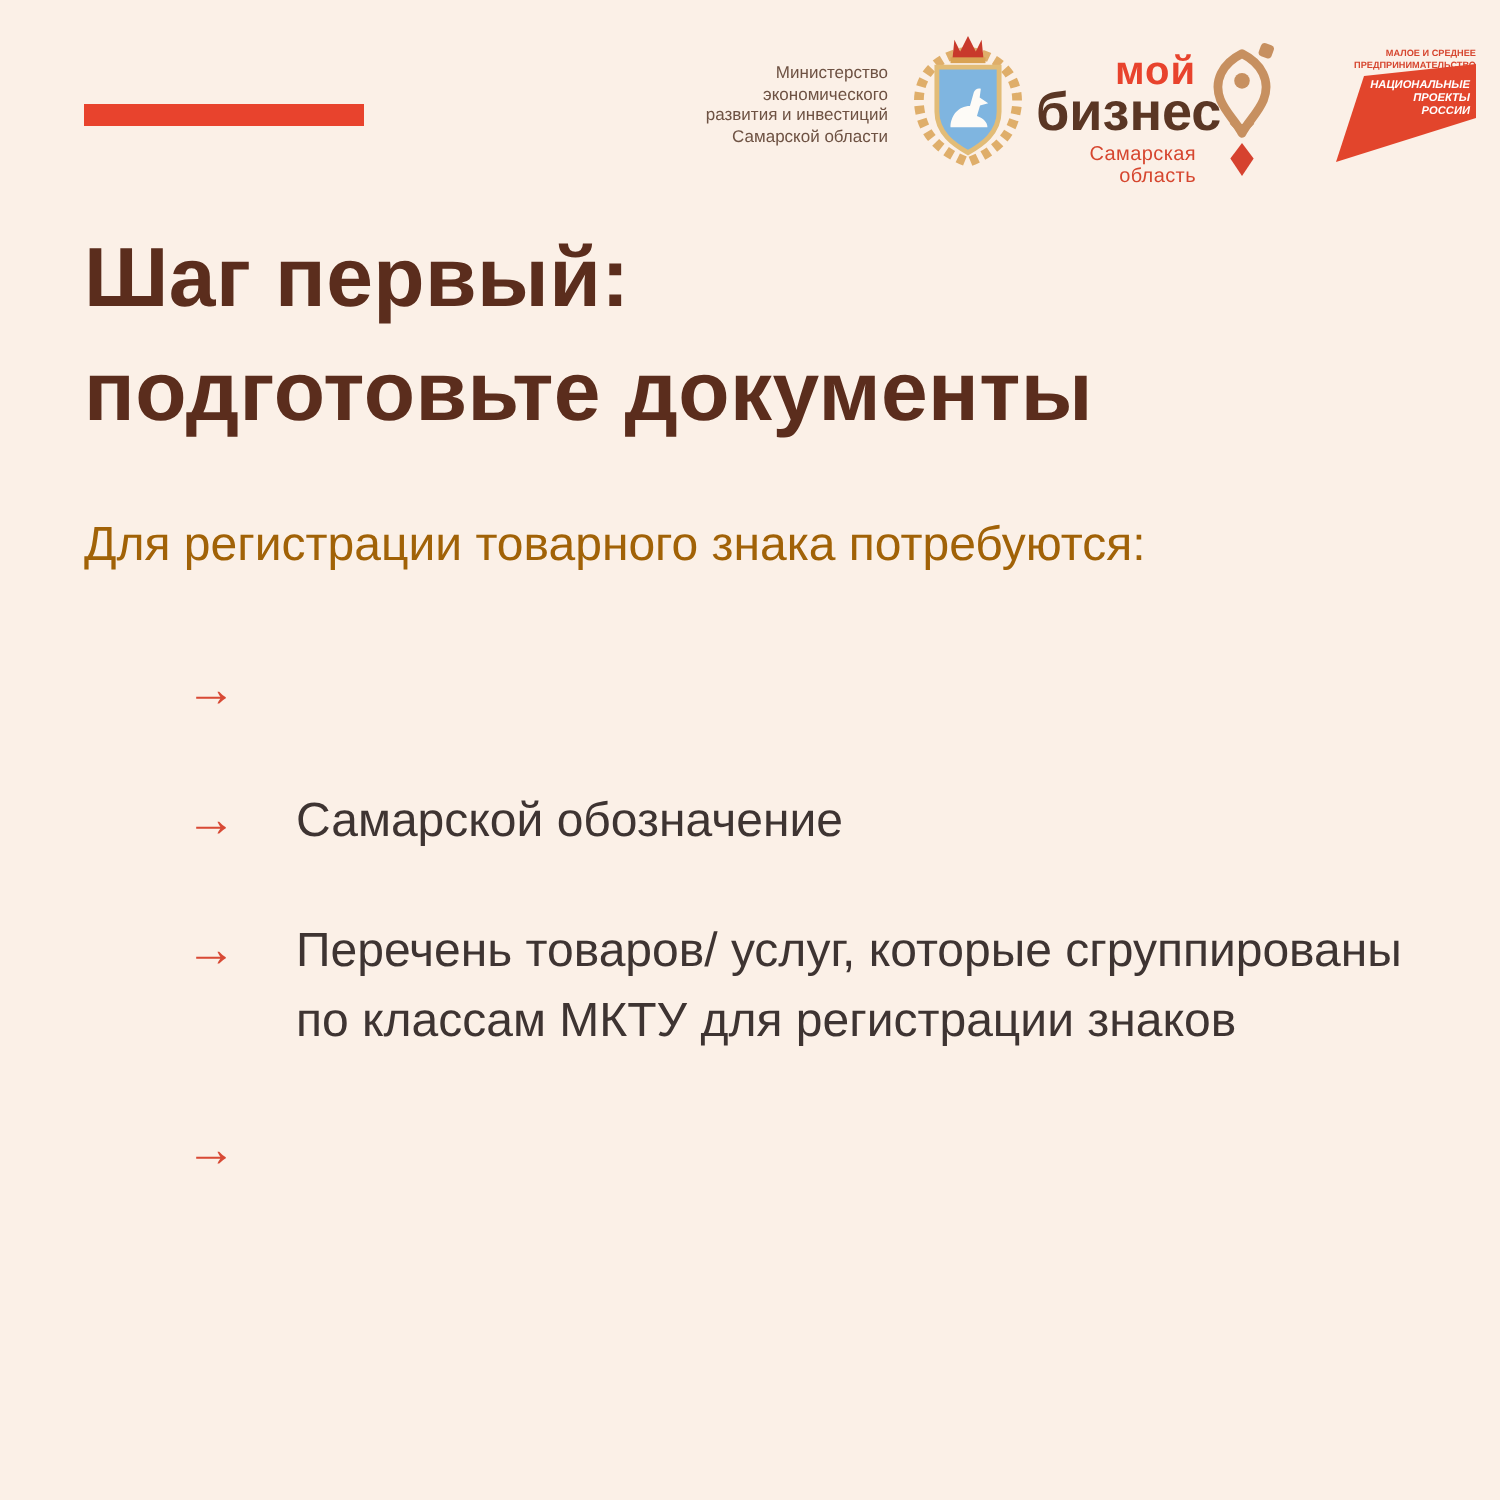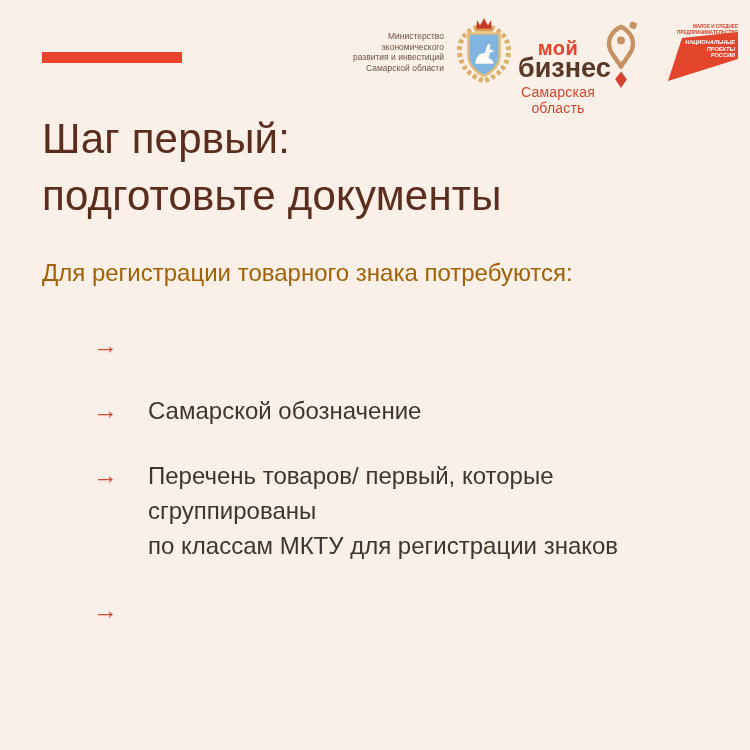--- a/index.html
+++ b/index.html
@@ -34,38 +34,37 @@
   }
   .coat-of-arms {
     position: absolute;
     left: 449px; top: 17px;
     width: 70px; height: 70px;
   }
   .mb-logo {
     position: absolute;
     left: 518px; top: 28px;
     width: 80px;
-    text-align: center;
-    margin-top: 12px;
+    text-align: right;
   }
   .mb-moy {
     font-size: 20px;
     font-weight: bold;
     letter-spacing: 0.5px;
     color: #E8432D;
     line-height: 16px;
   }
   .mb-biznes {
     font-size: 27px;
     font-weight: bold;
     color: #5A3624;
     line-height: 24px;
   }
   .mb-region {
-    font-size: 14px;
+    font-size: 10px;
     color: #D6462F;
     margin-top: 4px;
     letter-spacing: 0.2px;
   }
   .pin-icon-wrap {
     position: absolute;
     left: 601px; top: 21px;
     width: 40px; height: 68px;
   }
   .np-logo {
@@ -73,21 +72,21 @@
     left: 660px; top: 20px;
     width: 84px; height: 62px;
   }
   
   .page-title {
     position: absolute;
     left: 42px; top: 110px;
     width: 650px;
     font-size: 42px;
     line-height: 57px;
-    font-weight: normal;
+    font-weight: bold;
     color: #5B2D1D;
     letter-spacing: 0.2px;
     white-space: pre-line;
   }
   .intro-text {
     position: absolute;
     left: 42px; top: 257px;
     width: 660px;
     font-size: 24px;
     line-height: 32px;
@@ -171,21 +170,21 @@
   <ul class="doc-list">
     <li class="doc-item">
       <span class="arrow">→</span>
     </li>
     <li class="doc-item">
       <span class="arrow">→</span>
       <div class="item-text">Самарской обозначение</div>
     </li>
     <li class="doc-item">
       <span class="arrow">→</span>
-      <div class="item-text">Перечень товаров/ первый, которые сгруппированы
+      <div class="item-text">Перечень товаров/ услуг, которые сгруппированы
 по классам МКТУ для регистрации знаков</div>
     </li>
     <li class="doc-item">
       <span class="arrow">→</span>
     </li>
   </ul>
 
 </div>
 
 </body></html>

